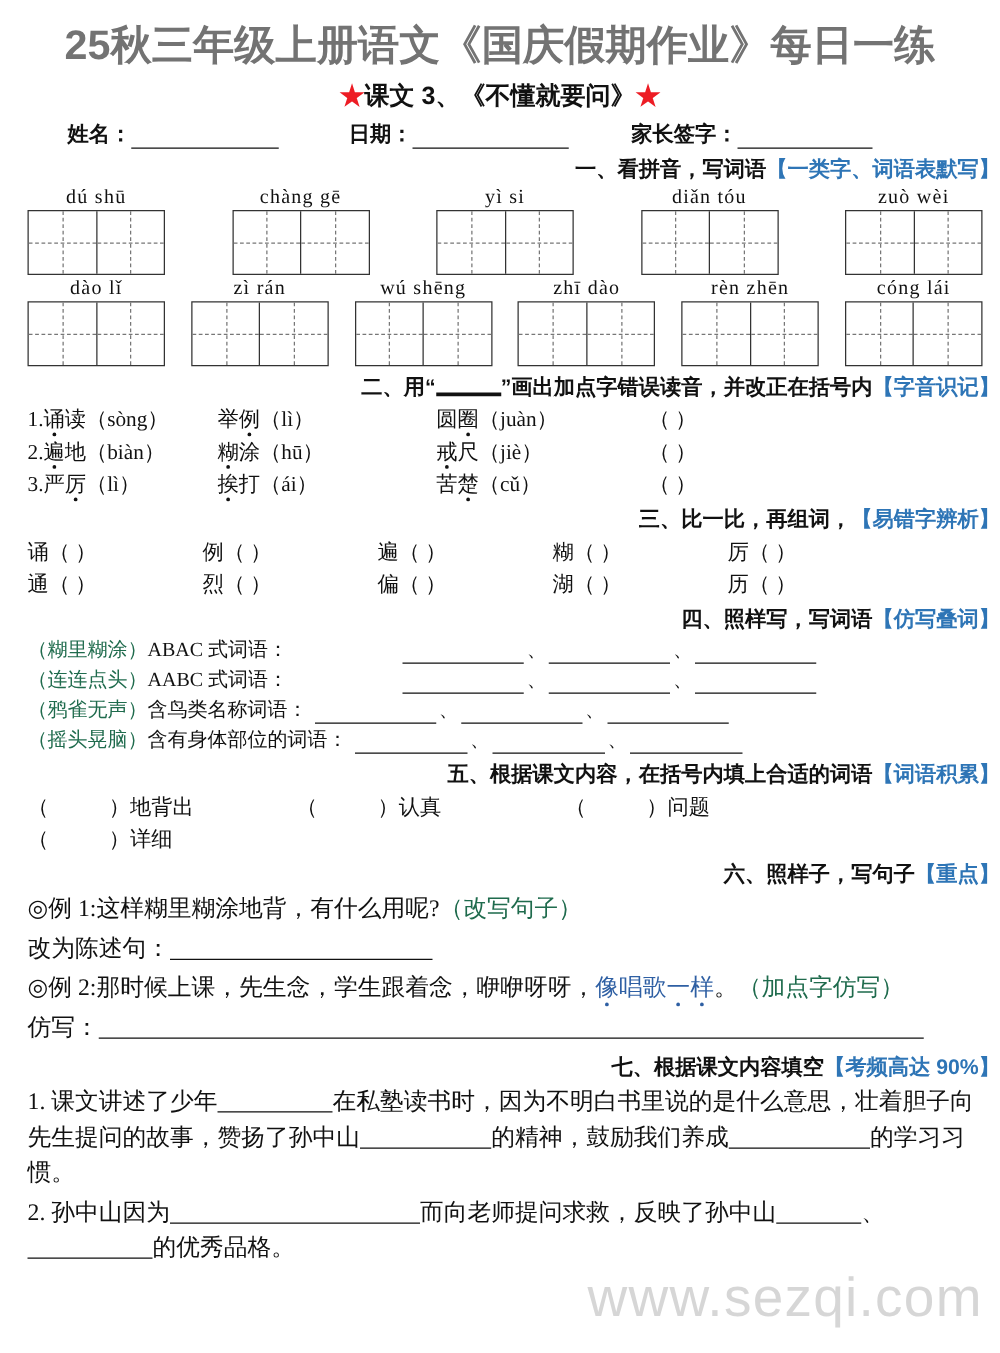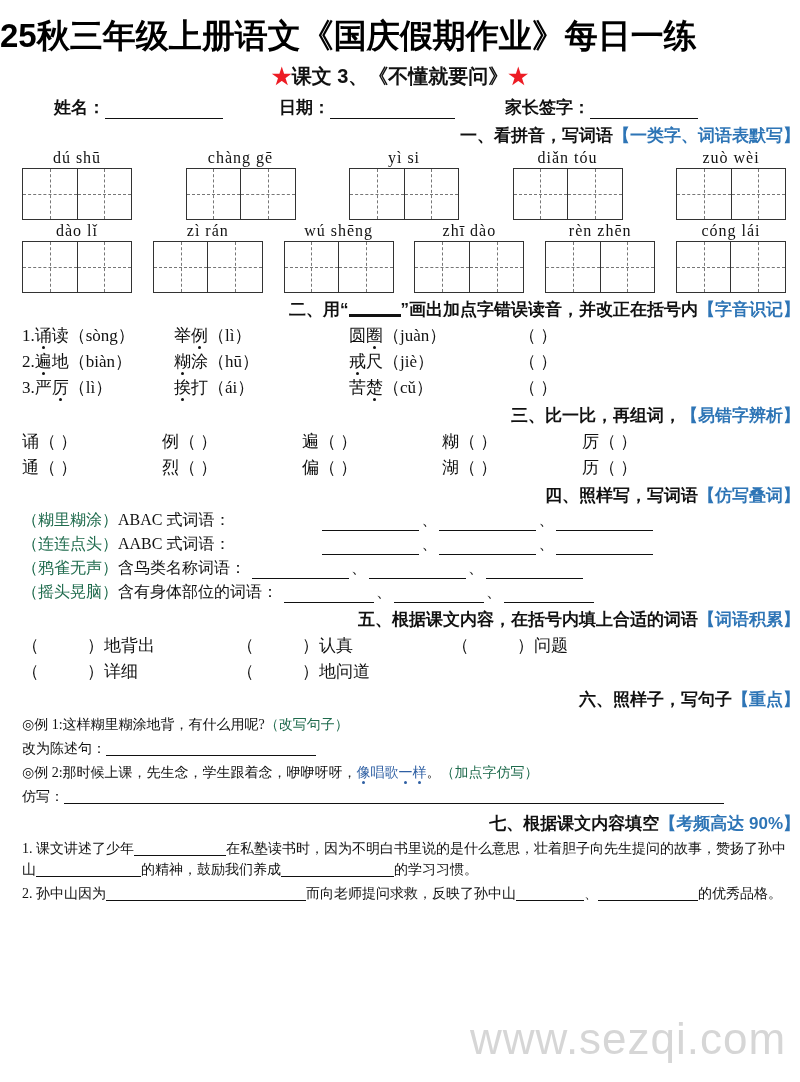--- a/index.html
+++ b/index.html
@@ -10,22 +10,22 @@
     width: 800px; height: 1082px;
     font-family: "Liberation Serif", "DejaVu Serif", serif;
     color: #111;
     position: relative;
     overflow: hidden;
   }
   .page { position: relative; width: 800px; height: 1082px; padding: 0; }
 
   
   .title {
-    text-align: left;
-    color: #000000;
+    text-align: center;
+    color: #737373;
     font-family: "Liberation Sans", sans-serif;
     font-weight: bold;
     font-size: 33px;
     letter-spacing: 0px;
     margin: 14px 0 4px 0;
     white-space: nowrap;
   }
   .subtitle {
     text-align: center;
     font-size: 20px;
@@ -136,21 +136,21 @@
   .bl { border-bottom: 1.5px solid #111; height: 15px; }
   .s4blanks .sepc { padding: 0 2px; }
 
   
   .s5row { display: flex; font-size: 17px; padding-left: 22px; margin: 3px 0; }
   .s5i { width: 215px; white-space: nowrap; }
   .paren-gap { display: inline-block; width: 48px; }
 
   
   .para {
-    font-size: 14px;
+    font-size: 19px;
     padding: 0 12px 0 22px;
     margin: 3px 0;
     line-height: 1.5;
   }
   .iline { display: inline-block; border-bottom: 1.5px solid #111; height: 14px; vertical-align: -3px; }
 
   .wm {
     position: absolute;
     left: 470px; top: 1000px;
     font-family: "Liberation Sans", sans-serif;
@@ -372,21 +372,20 @@
   <div class="sec">
     <span>五、根据课文内容，在括号内填上合适的词语</span><span class="tag">【词语积累】</span>
   </div>
   <div class="s5row">
     <span class="s5i">（<span class="paren-gap"></span>）<span>地背出</span></span>
     <span class="s5i">（<span class="paren-gap"></span>）<span>认真</span></span>
     <span class="s5i">（<span class="paren-gap"></span>）<span>问题</span></span>
   </div>
   <div class="s5row">
     <span class="s5i">（<span class="paren-gap"></span>）<span>详细</span></span>
-    <span class="s5i">（<span class="paren-gap"></span>）<span>地问道</span></span>
   </div>
 
   <div class="sec">
     <span>六、照样子，写句子</span><span class="tag">【重点】</span>
   </div>
   <div class="para">
     <span>◎例 1:</span><span>这样糊里糊涂地背，有什么用呢?</span><span class="green">（改写句子）</span>
   </div>
   <div class="para">
     <span>改为陈述句：</span><span class="iline" style="width:210px"></span>

